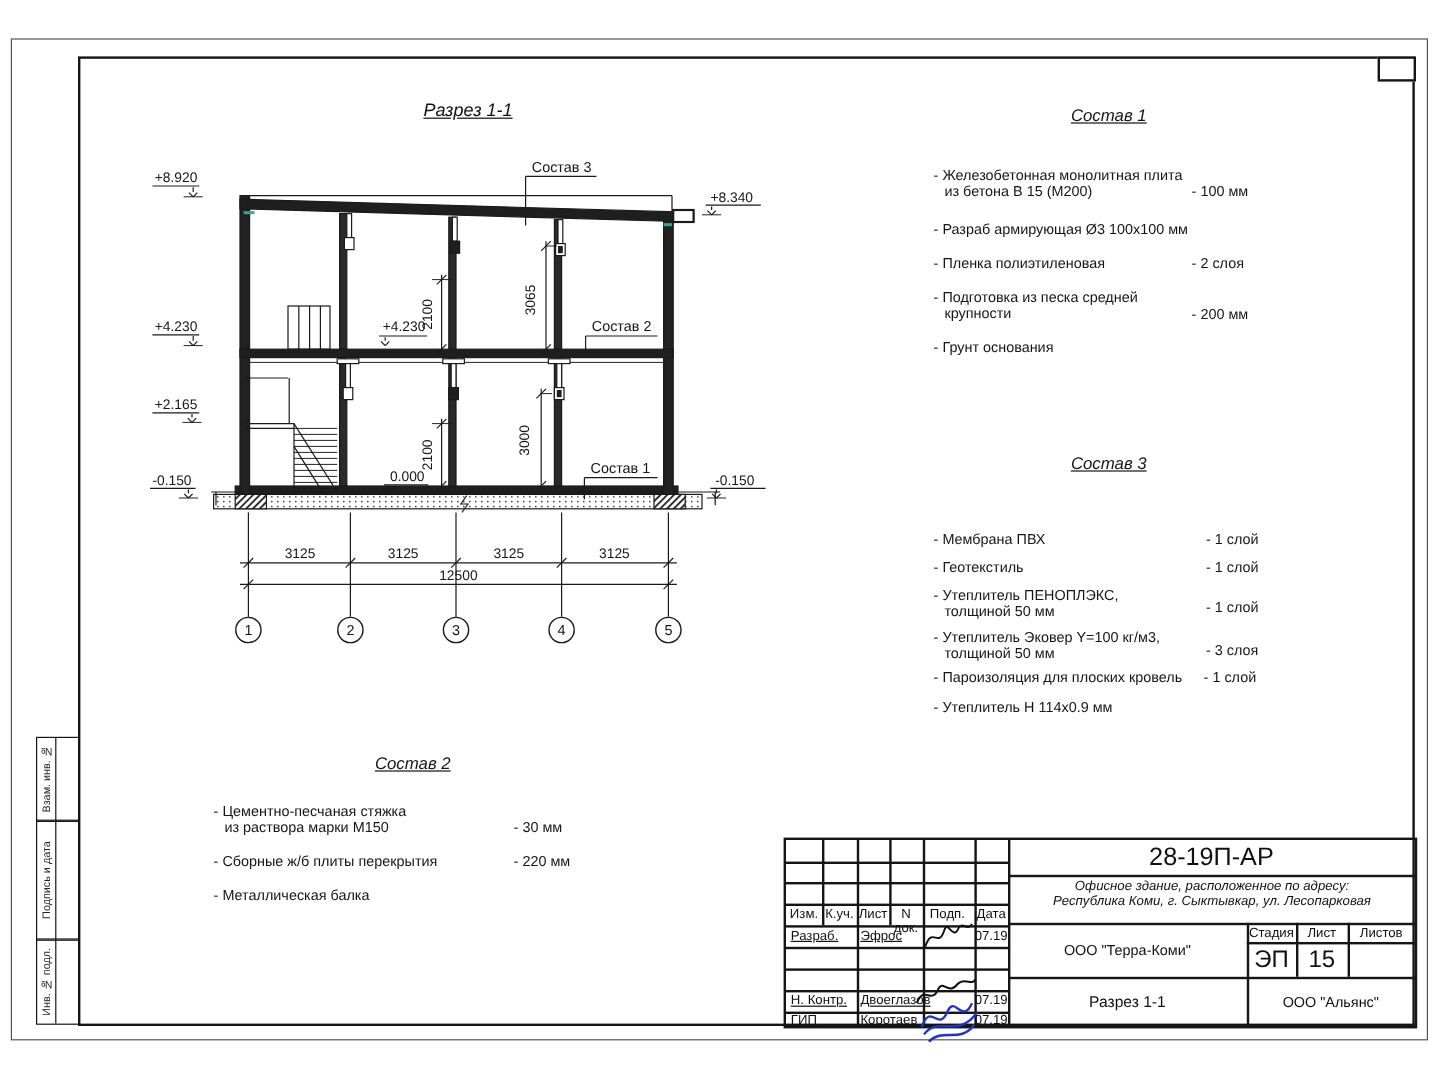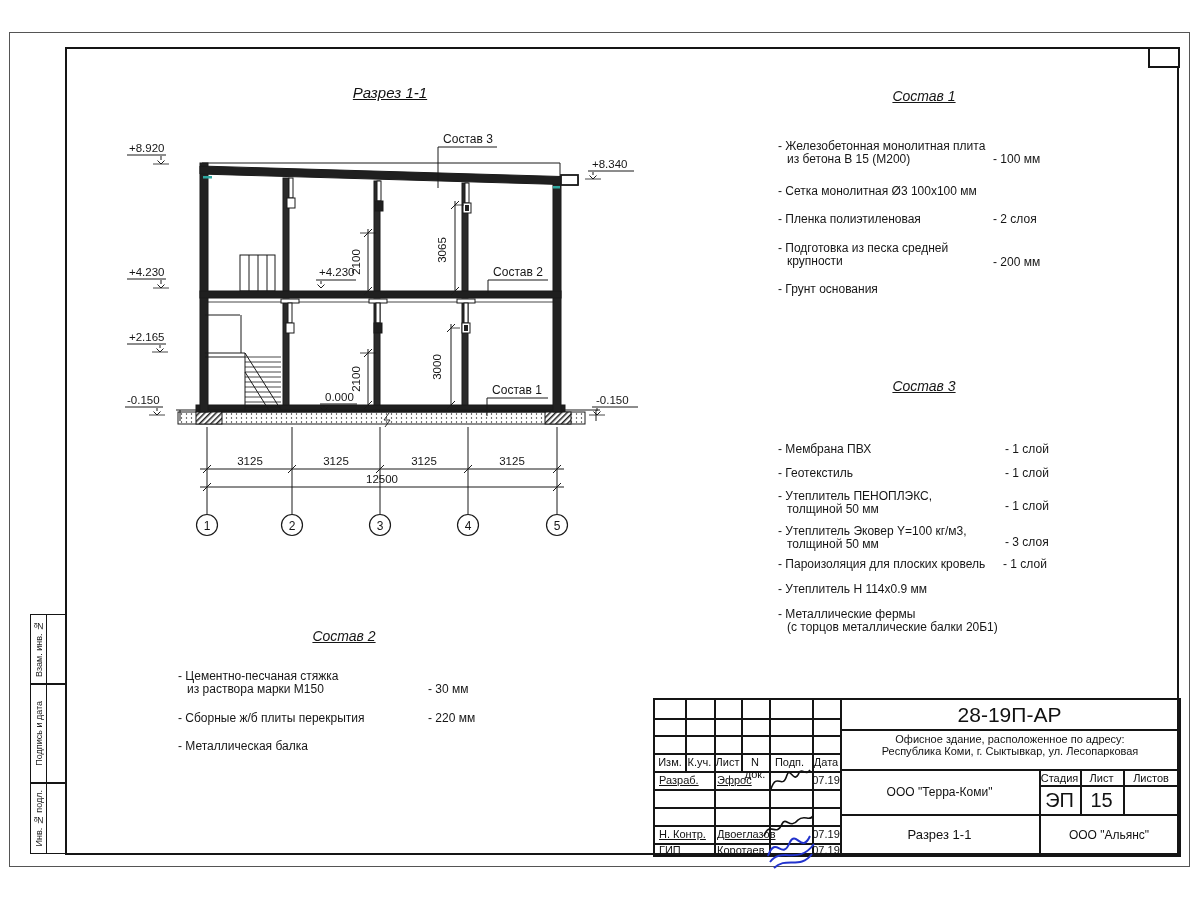--- a/index.html
+++ b/index.html
@@ -293,21 +293,21 @@
   </svg>
 
   <div class="abs list" style="left:770px;top:84px;width:410px;height:230px;">
     <div class="hdr" style="left:64px;top:4px;width:180px;">Состав 1</div>
     <div class="itm" style="top:56px;">
       <div>- Железобетонная  монолитная плита</div>
         <div class="l2">из бетона В 15 (М200)</div>
     </div>
     <div class="val" style="left:223px;top:69px;">- 100 мм</div>
     <div class="itm" style="top:101px;">
-        <div>- Сетка монолитная Ø3 100х100 мм</div>
+        <div>- Разраб армирующая Ø3 100х100 мм</div>
       </div>
     <div class="itm" style="top:129px;">
         <div>- Пленка полиэтиленовая</div>
       </div>
     <div class="val" style="left:223px;top:129px;">-  2 слоя</div>
     <div class="itm" style="top:158px;">
       <div>- Подготовка из песка средней</div>
         <div class="l2">крупности</div>
     </div>
     <div class="val" style="left:223px;top:172px;">- 200 мм</div>
@@ -336,24 +336,20 @@
         <div class="l2">толщиной 50 мм</div>
     </div>
     <div class="val" style="left:235px;top:160px;">- 3 слоя</div>
     <div class="itm" style="top:182px;">
         <div>- Пароизоляция для плоских кровель</div>
       </div>
     <div class="val" style="left:233px;top:182px;">- 1 слой</div>
     <div class="itm" style="top:207px;">
         <div>- Утеплитель Н 114х0.9 мм</div>
       </div>
-    <div class="itm" style="top:232px;">
-      <div>- Металлические фермы</div>
-        <div class="l2">(с торцов металлические балки 20Б1)</div>
-    </div>
   </div>
 
   <div class="abs list" style="left:170px;top:622px;width:360px;height:140px;">
     <div class="hdr" style="left:84px;top:6px;width:180px;">Состав 2</div>
     <div class="itm" style="top:48px;">
       <div>- Цементно-песчаная стяжка</div>
         <div class="l2">из раствора марки М150</div>
     </div>
     <div class="val" style="left:258px;top:61px;">- 30 мм</div>
     <div class="itm" style="top:90px;">
@@ -401,21 +397,21 @@
     <div class="lcel" style="left:62px;top:74px;">Эфрос</div>
     <div class="cell" style="left:157px;top:74px;width:28px;">07.19</div>
     <div class="lcel" style="left:4px;top:128px;">Н. Контр.</div>
     <div class="lcel" style="left:62px;top:128px;">Двоеглазов</div>
     <div class="cell" style="left:157px;top:128px;width:28px;">07.19</div>
     <div class="lcel" style="left:4px;top:144px;">ГИП</div>
     <div class="lcel" style="left:62px;top:144px;">Коротаев</div>
     <div class="cell" style="left:157px;top:144px;width:28px;">07.19</div>
 
     <div class="cell big" style="left:185px;top:1px;width:339px;">28-19П-АР</div>
-    <div class="cell" style="left:190px;top:33px;width:330px;">
+    <div class="cell" style="left:190px;top:33px;width:330px;font-style:italic;">
       <div>Офисное здание, расположенное по адресу:</div>
         <div>Республика Коми, г. Сыктывкар, ул. Лесопарковая</div>
     </div>
     <div class="cell flexc" style="left:185px;top:69px;width:199px;height:45px;font-size:12px;">ООО "Терра-Коми"</div>
     <div class="cell" style="left:384px;top:72px;width:41px;">Стадия</div>
     <div class="cell" style="left:425px;top:72px;width:43px;">Лист</div>
     <div class="cell" style="left:468px;top:72px;width:56px;">Листов</div>
     <div class="cell mid flexc" style="left:384px;top:85px;width:41px;height:29px;">ЭП</div>
     <div class="cell mid flexc" style="left:425px;top:85px;width:43px;height:29px;">15</div>
     <div class="cell flexc" style="left:185px;top:114px;width:199px;height:41px;font-size:13px;">Разрез 1-1</div>

